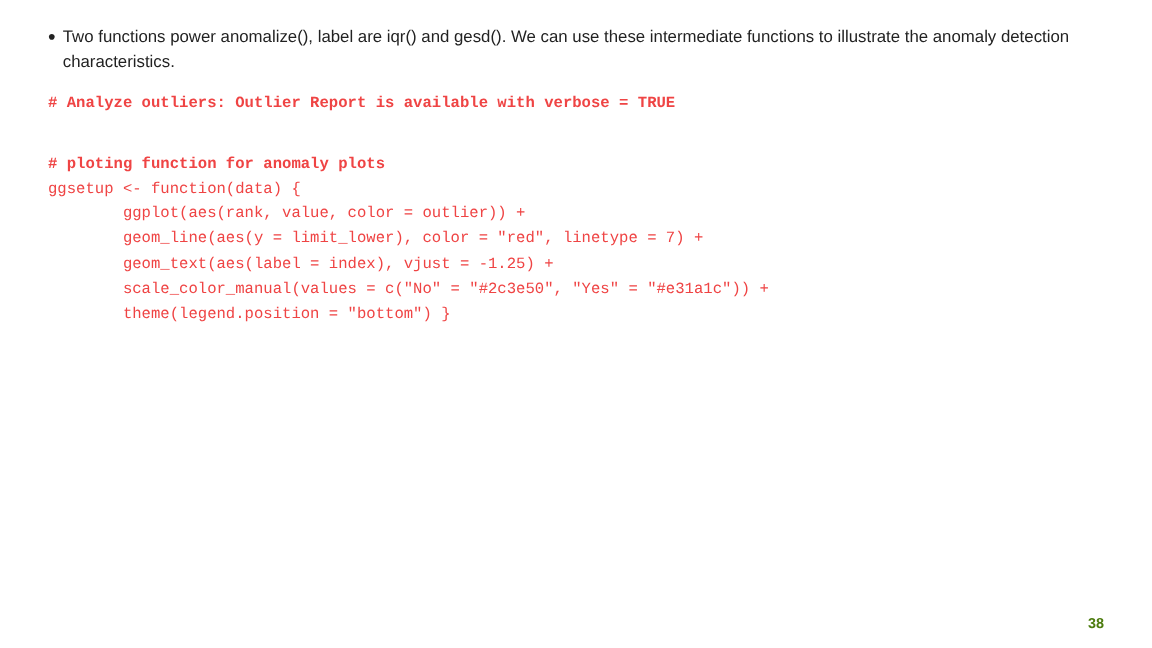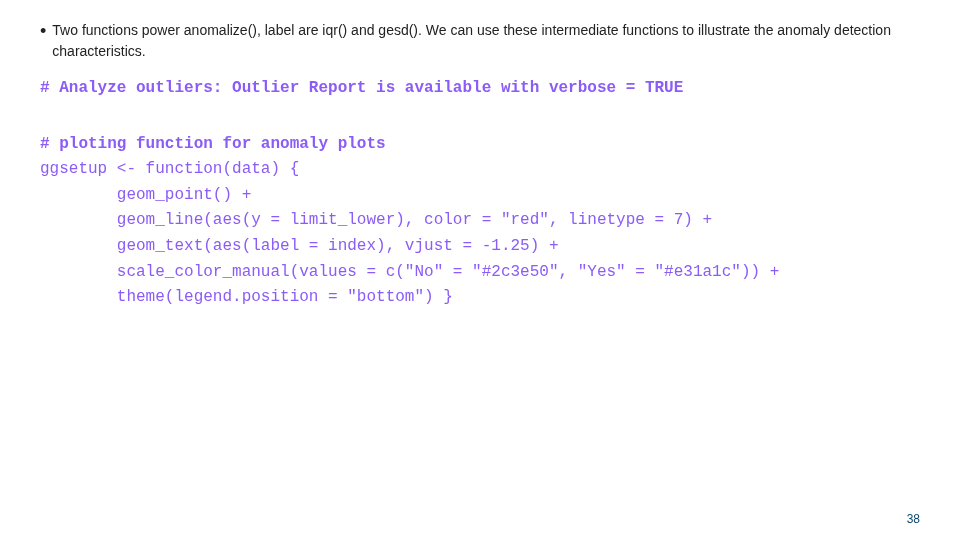--- a/index.html
+++ b/index.html
@@ -44,22 +44,22 @@
       flex-shrink: 0;
     }
 
     .bullet-content {
       flex: 1;
     }
 
     .code-section {
       margin-top: 10px;
       font-family: 'Courier New', Courier, monospace;
-      font-size: 16px;
-      color: #8b5cf6;
+      font-size: 13px;
+      color: #ef4444;
       line-height: 1.6;
     }
 
     .code-line {
       display: block;
       white-space: pre;
     }
 
     .code-comment {
       font-weight: bold;
@@ -68,21 +68,22 @@
     .code-blank {
       display: block;
       height: 10px;
     }
 
     .page-number {
       position: absolute;
       bottom: 14px;
       right: 40px;
       font-size: 12px;
-      color: #0c4a6e;
+      color: #4d7c0f;
+      font-weight: bold;
     }
   </style>
 </head>
 <body>
 
 <div class="page-container">
 
   <div class="bullet-section">
     <div class="bullet-text">
       <span class="bullet-dot">•</span>
@@ -90,21 +91,21 @@
     </div>
   </div>
 
   <div class="code-section">
     <span class="code-line code-comment"># Analyze outliers: Outlier Report is available with verbose = TRUE</span>
     <span class="code-blank"></span>
     <span class="code-blank"></span>
     <span class="code-blank"></span>
     <span class="code-line code-comment"># ploting function for anomaly plots</span>
     <span class="code-line">ggsetup &lt;- function(data) {</span>
-    <span class="code-line">        geom_point() +</span>
+    <span class="code-line">        ggplot(aes(rank, value, color = outlier)) +</span>
     <span class="code-line">        geom_line(aes(y = limit_lower), color = "red", linetype = 7) +</span>
     <span class="code-line">        geom_text(aes(label = index), vjust = -1.25) +</span>
     <span class="code-line">        scale_color_manual(values = c("No" = "#2c3e50", "Yes" = "#e31a1c")) +</span>
     <span class="code-line">        theme(legend.position = "bottom") }</span>
   </div>
 
   <div class="page-number">38</div>
 
 </div>
 

